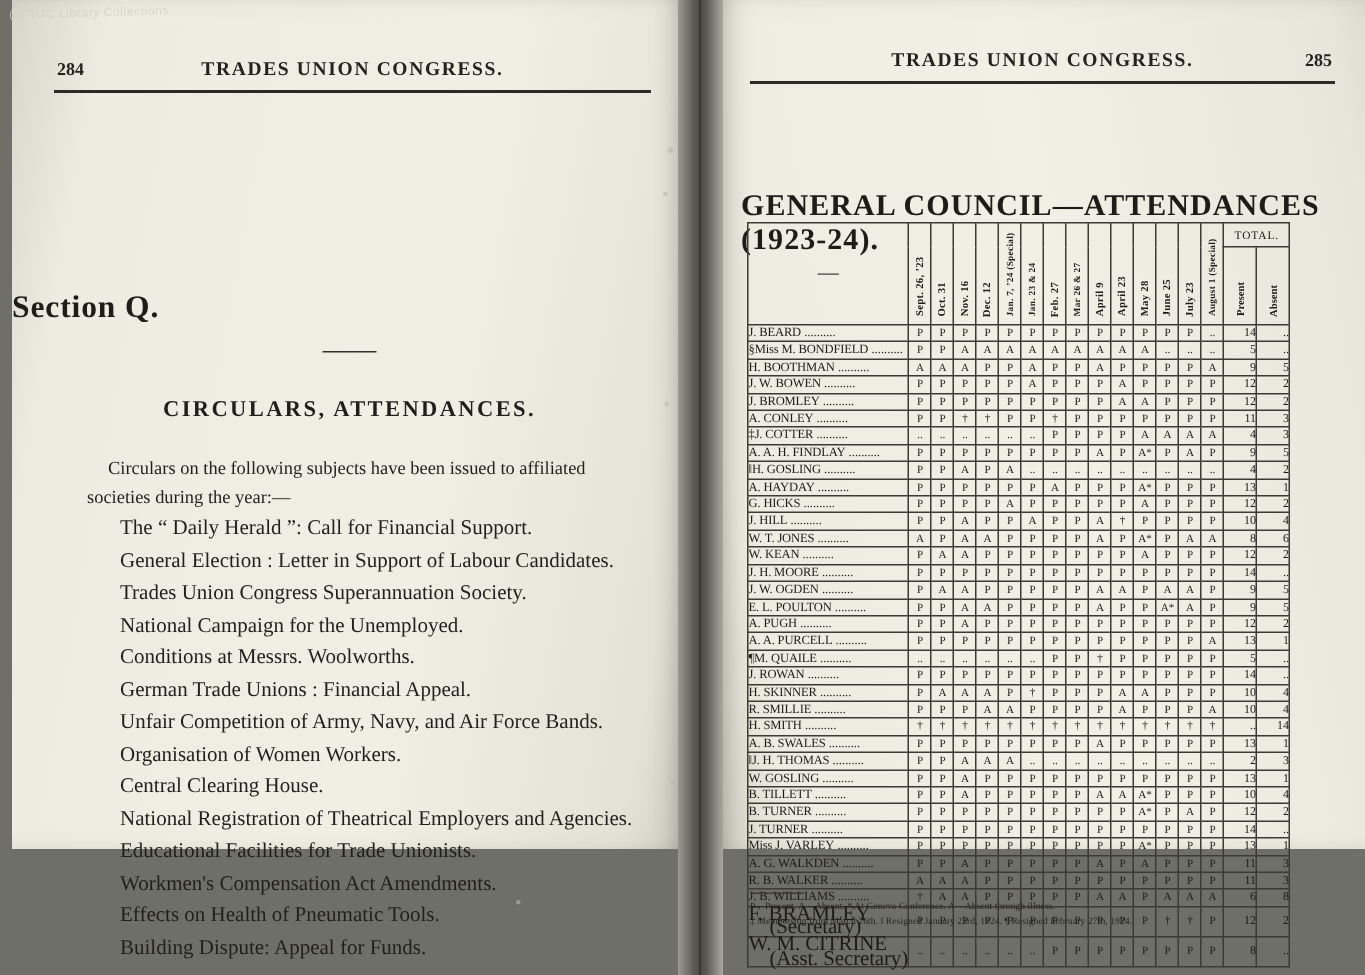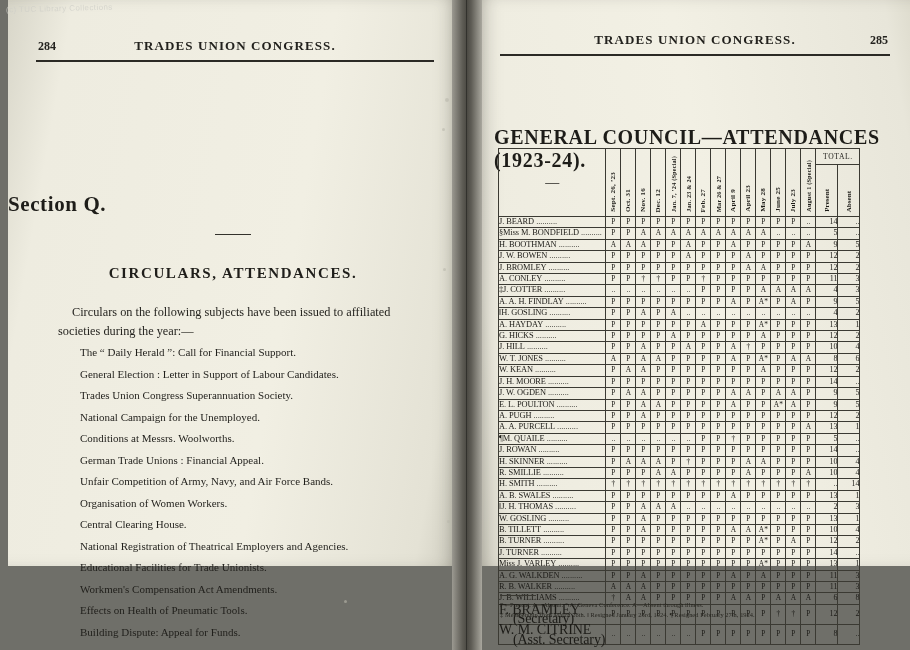--- a/index.html
+++ b/index.html
@@ -108,21 +108,21 @@
     color: #201f1b;
     text-indent: 14px;
   }
   .circ-list {
     position: absolute;
     left: 72px; right: 32px; top: 342px;
     margin: 0; padding: 0;
     list-style: none;
   }
   .circ-list li {
-    font-size: 11px;
+    font-size: 14px;
     line-height: 21.5px;
     color: #201f1b;
     white-space: nowrap;
   }
   
   .hdr-r {
     position: absolute;
     left: 24px; right: 22px; top: 32px;
     display: flex; align-items: baseline;
   }

